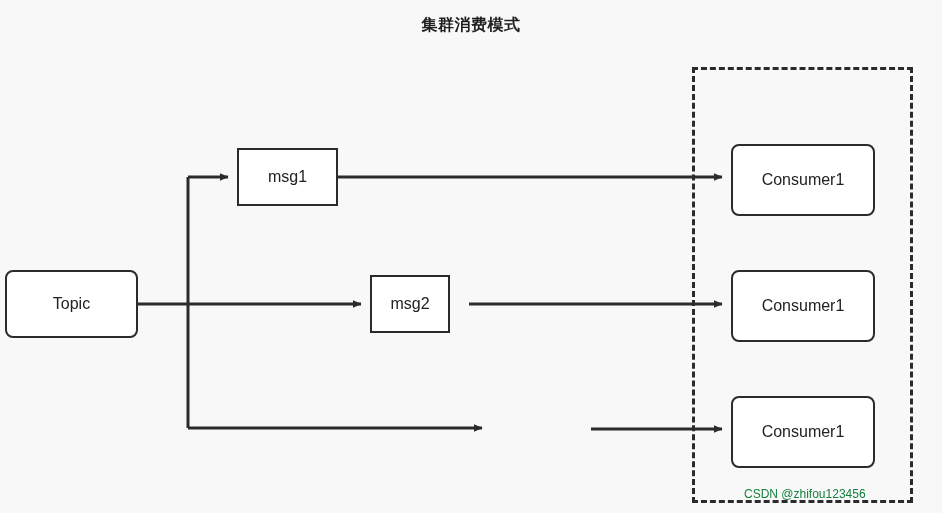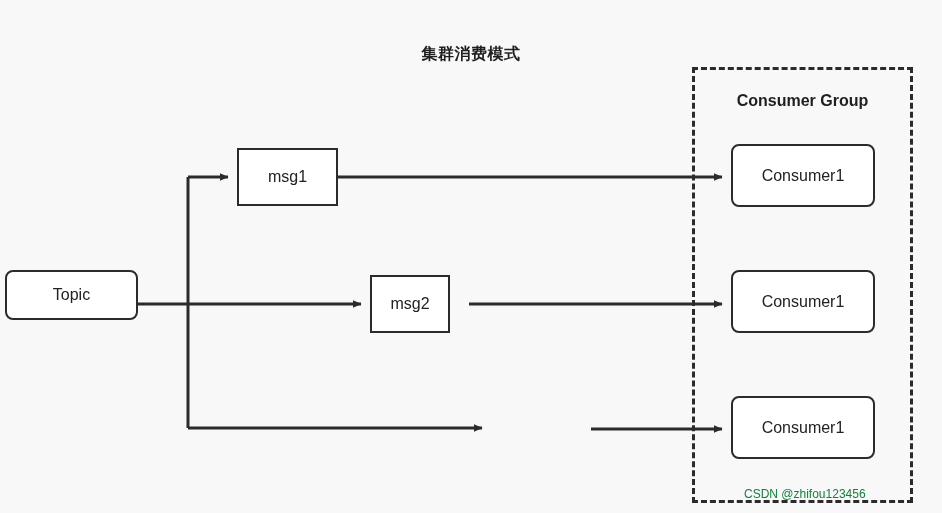--- a/index.html
+++ b/index.html
@@ -22,21 +22,20 @@
   .diagram-title {
     position: absolute;
     left: 0;
     top: 15px;
     width: 942px;
     text-align: center;
     font-size: 16px;
     font-weight: bold;
     color: #1f1f1f;
     letter-spacing: 0.5px;
-    margin-top: 29px;
   }
   svg.edges {
     position: absolute;
     left: 0;
     top: 0;
     width: 942px;
     height: 513px;
   }
   .node {
     position: absolute;
@@ -53,21 +52,21 @@
   .node.rounded {
     border-radius: 8px;
   }
   .node.square {
     border-radius: 0;
   }
   .topic-node {
     left: 5px;
     top: 270px;
     width: 133px;
-    height: 50px;
+    height: 68px;
   }
   .msg1-node {
     left: 237px;
     top: 148px;
     width: 101px;
     height: 58px;
   }
   .msg2-node {
     left: 370px;
     top: 275px;
@@ -98,21 +97,21 @@
     width: 221px;
     text-align: center;
     font-size: 16px;
     font-weight: bold;
     color: #1f1f1f;
     z-index: 2;
   }
   .consumer-node {
     left: 731px;
     width: 144px;
-    height: 63px;
+    height: 72px;
   }
   .consumer-1 { top: 144px; }
   .consumer-2 { top: 270px; }
   .consumer-3 { top: 396px; }
   .watermark {
     position: absolute;
     left: 744px;
     top: 487px;
     font-size: 12px;
     color: #15803d;
@@ -145,21 +144,20 @@
     <path d="M188,428 L482,428" stroke="#2b2b2b" stroke-width="3" fill="none" marker-end="url(#arrowhead)"></path>
 
     <path d="M338,177 L722,177" stroke="#2b2b2b" stroke-width="3" fill="none" marker-end="url(#arrowhead)"></path>
 
     <path d="M469,304 L722,304" stroke="#2b2b2b" stroke-width="3" fill="none" marker-end="url(#arrowhead)"></path>
 
     <path d="M591,429 L722,429" stroke="#2b2b2b" stroke-width="3" fill="none" marker-end="url(#arrowhead)"></path>
   </svg>
 
   <div class="group-box"></div>
-  <div class="group-label">Consumer Group</div>
 
   <div class="node rounded topic-node">Topic</div>
 
   <div class="node square msg1-node">msg1</div>
 
   <div class="node square msg2-node">msg2</div>
 
 
   <div class="node rounded consumer-node consumer-1">Consumer1</div>
 

